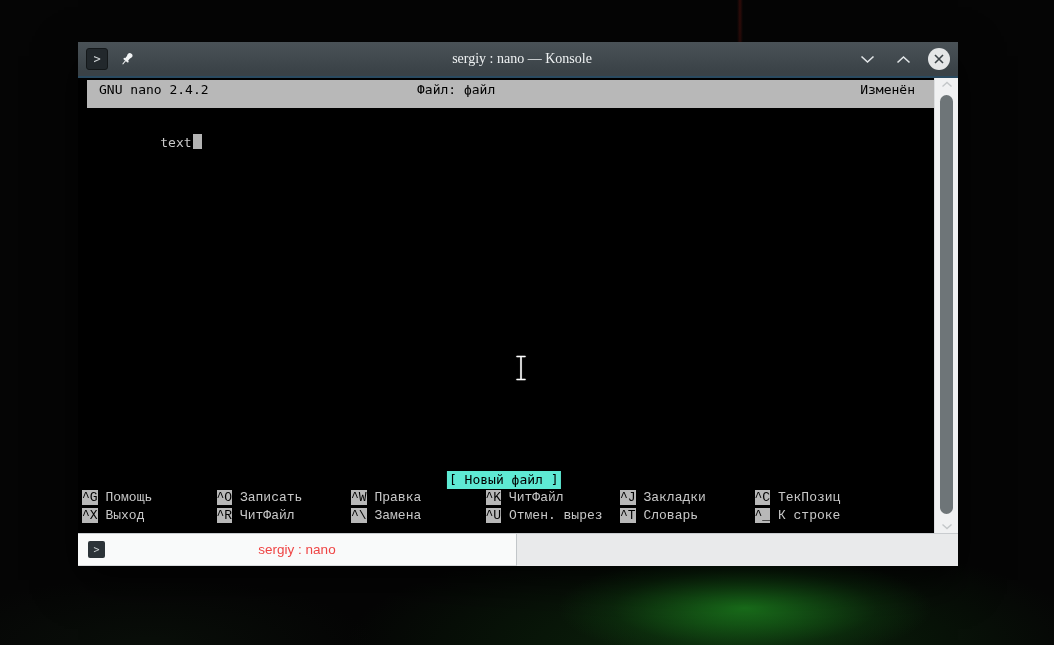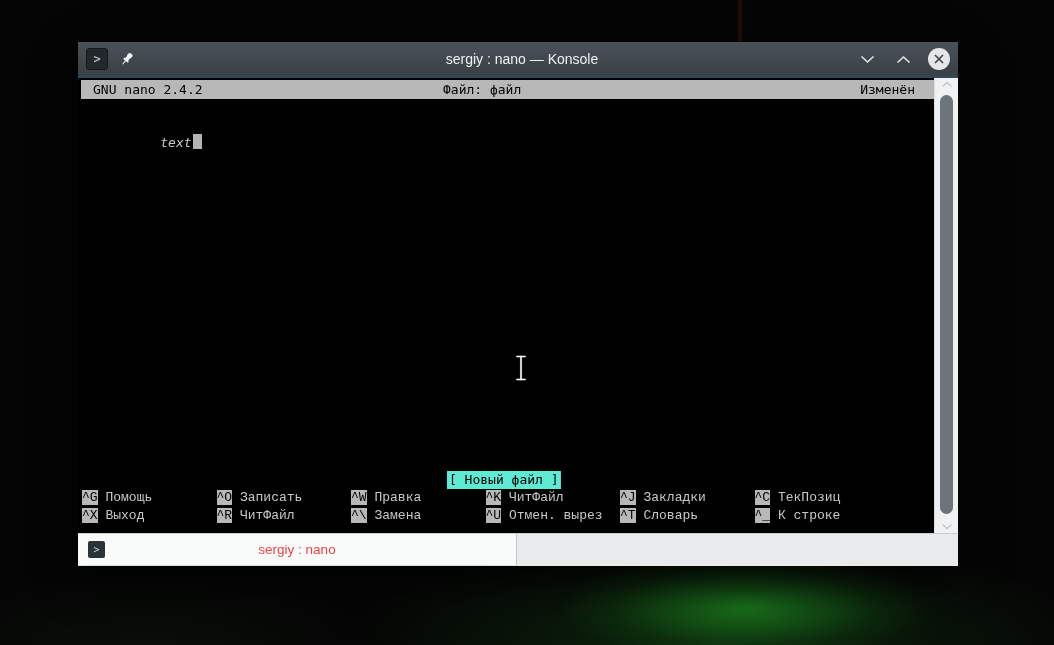--- a/index.html
+++ b/index.html
@@ -37,21 +37,21 @@
   }
   .tb-left { display: flex; align-items: center; gap: 10px; }
   .app-icon {
     width: 22px; height: 22px; background: #22282c; border: 1px solid #14181a;
     border-radius: 3px; color: #cfd4d6; font-family: "DejaVu Sans Mono", monospace;
     font-size: 12px; display: flex; align-items: center; justify-content: center;
   }
   .pin-icon { width: 18px; height: 18px; display: flex; align-items: center; justify-content: center; }
   .tb-title {
     position: absolute; left: 8px; right: 0; text-align: center;
-    color: #eef1f2; font-size: 14px; pointer-events: none;
+    color: #eef1f2; font-size: 14px; pointer-events: none; font-family: Liberation Serif, serif;
   }
   .tb-controls { margin-left: auto; display: flex; align-items: center; gap: 14px; z-index: 2; }
   .win-btn { width: 22px; height: 22px; display: flex; align-items: center; justify-content: center; cursor: pointer; }
   .close-circle {
     width: 22px; height: 22px; border-radius: 50%; background: #e4e6e7;
     display: flex; align-items: center; justify-content: center;
   }
 
   
   .menubar {
@@ -66,28 +66,28 @@
   
   .terminal {
     flex: 1 1 auto; display: flex; background: #000; position: relative; min-height: 0;
   }
   .term-content {
     flex: 1 1 auto; position: relative;
     font-family: "DejaVu Sans Mono", monospace; font-size: 13px; line-height: 18px;
     color: #c8c8c8; white-space: pre; overflow: hidden;
   }
   .nano-header {
-    position: absolute; top: 2px; left: 3px; right: 0; height: 19px;
+    position: absolute; top: 2px; left: 9px; right: 0; height: 28px;
     background: #b8b8b8; color: #000;
   }
   .nano-header .nh-version { position: absolute; left: 12px; top: 1px; }
-  .nano-header .nh-file    { position: absolute; left: 330px; top: 1px; margin-left: 32px; }
+  .nano-header .nh-file    { position: absolute; left: 330px; top: 1px; }
   .nano-header .nh-mod     { position: absolute; right: 19px; top: 1px; }
 
-  .buffer-line { position: absolute; top: 38px; left: 4px; font-style: italic; }
+  .buffer-line { position: absolute; top: 38px; left: 4px; }
   .block-cursor {
     display: inline-block; width: 9px; height: 15px; background: #b4b4b4;
     vertical-align: -2px; margin-left: 1px;
   }
 
   .ibeam { position: absolute; left: 358px; top: 258px; }
 
   .nano-status {
     position: absolute; bottom: 44px; left: 50%; transform: translateX(-52%);
     background: #5eead4; color: #000; padding: 0 2px; height: 18px;

